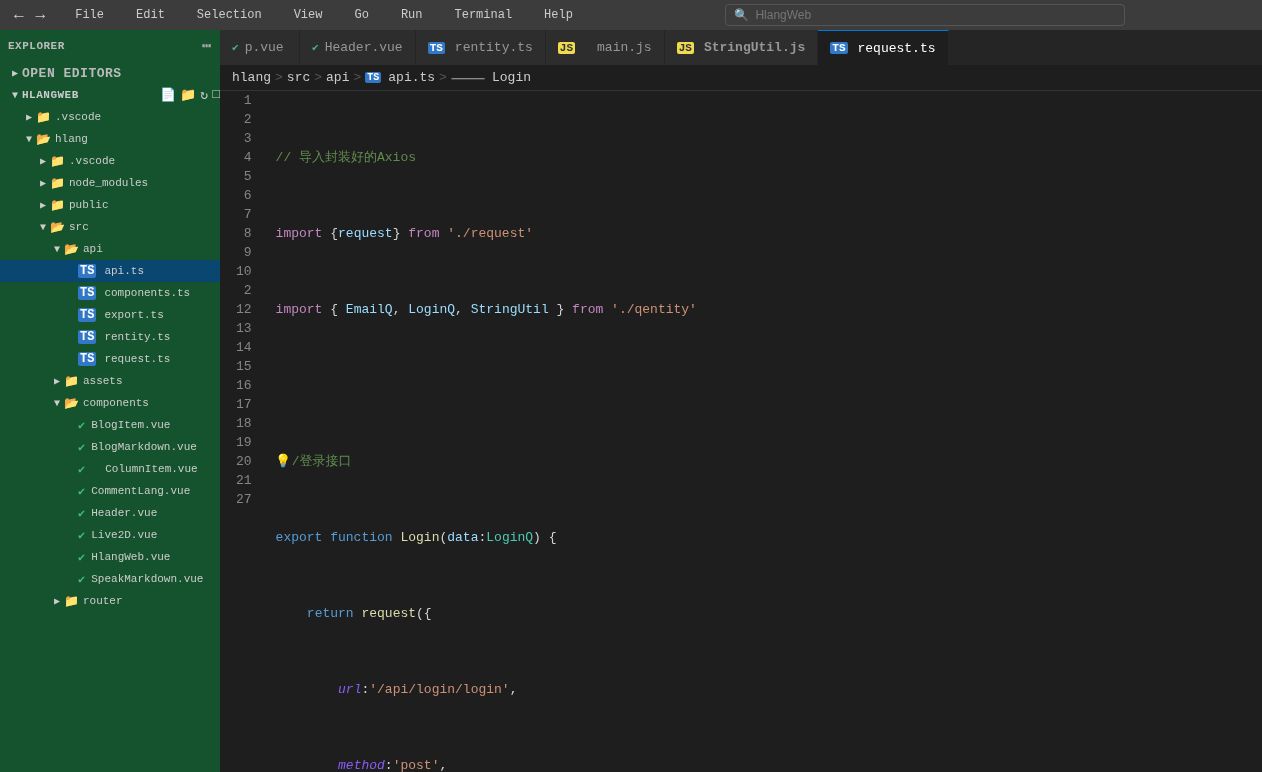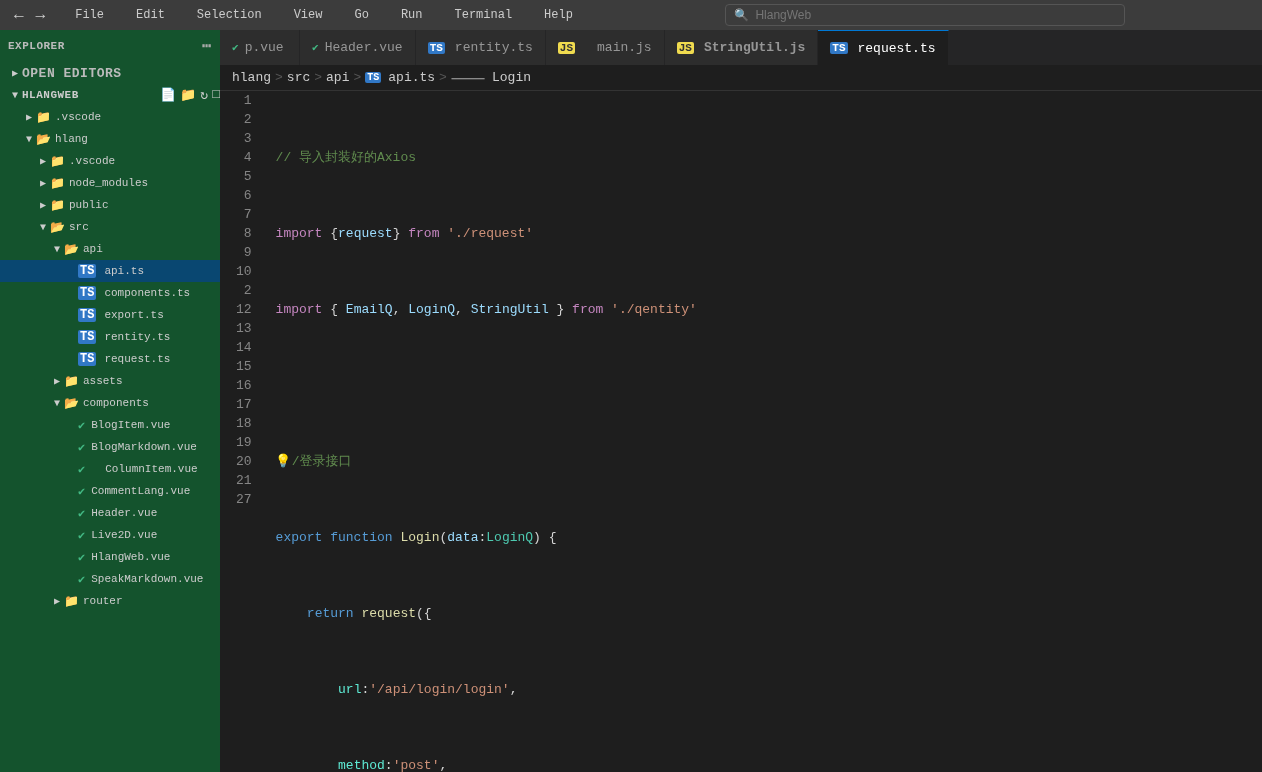--- a/index.html
+++ b/index.html
@@ -197,21 +197,21 @@
     }
     .code-line { height: 19px; display: flex; align-items: center; }
 
     
     .c-comment { color: #608b4e; }
     .c-keyword { color: #569cd6; }
     .c-function { color: #dcdcaa; }
     .c-string { color: #ce9178; }
     .c-variable { color: #9cdcfe; }
     .c-type { color: #4ec9b0; }
-    .c-property { color: #5eead4; }
+    .c-property { color: #8b5cf6; font-style: italic; }
     .c-plain { color: #d4d4d4; }
     .c-import { color: #c586c0; }
     .c-bulb { color: #ddd020; }
 
     
     ::-webkit-scrollbar { width: 8px; height: 8px; }
     ::-webkit-scrollbar-track { background: #1e1e1e; }
     ::-webkit-scrollbar-thumb { background: #424242; }
   </style>
 </head>

